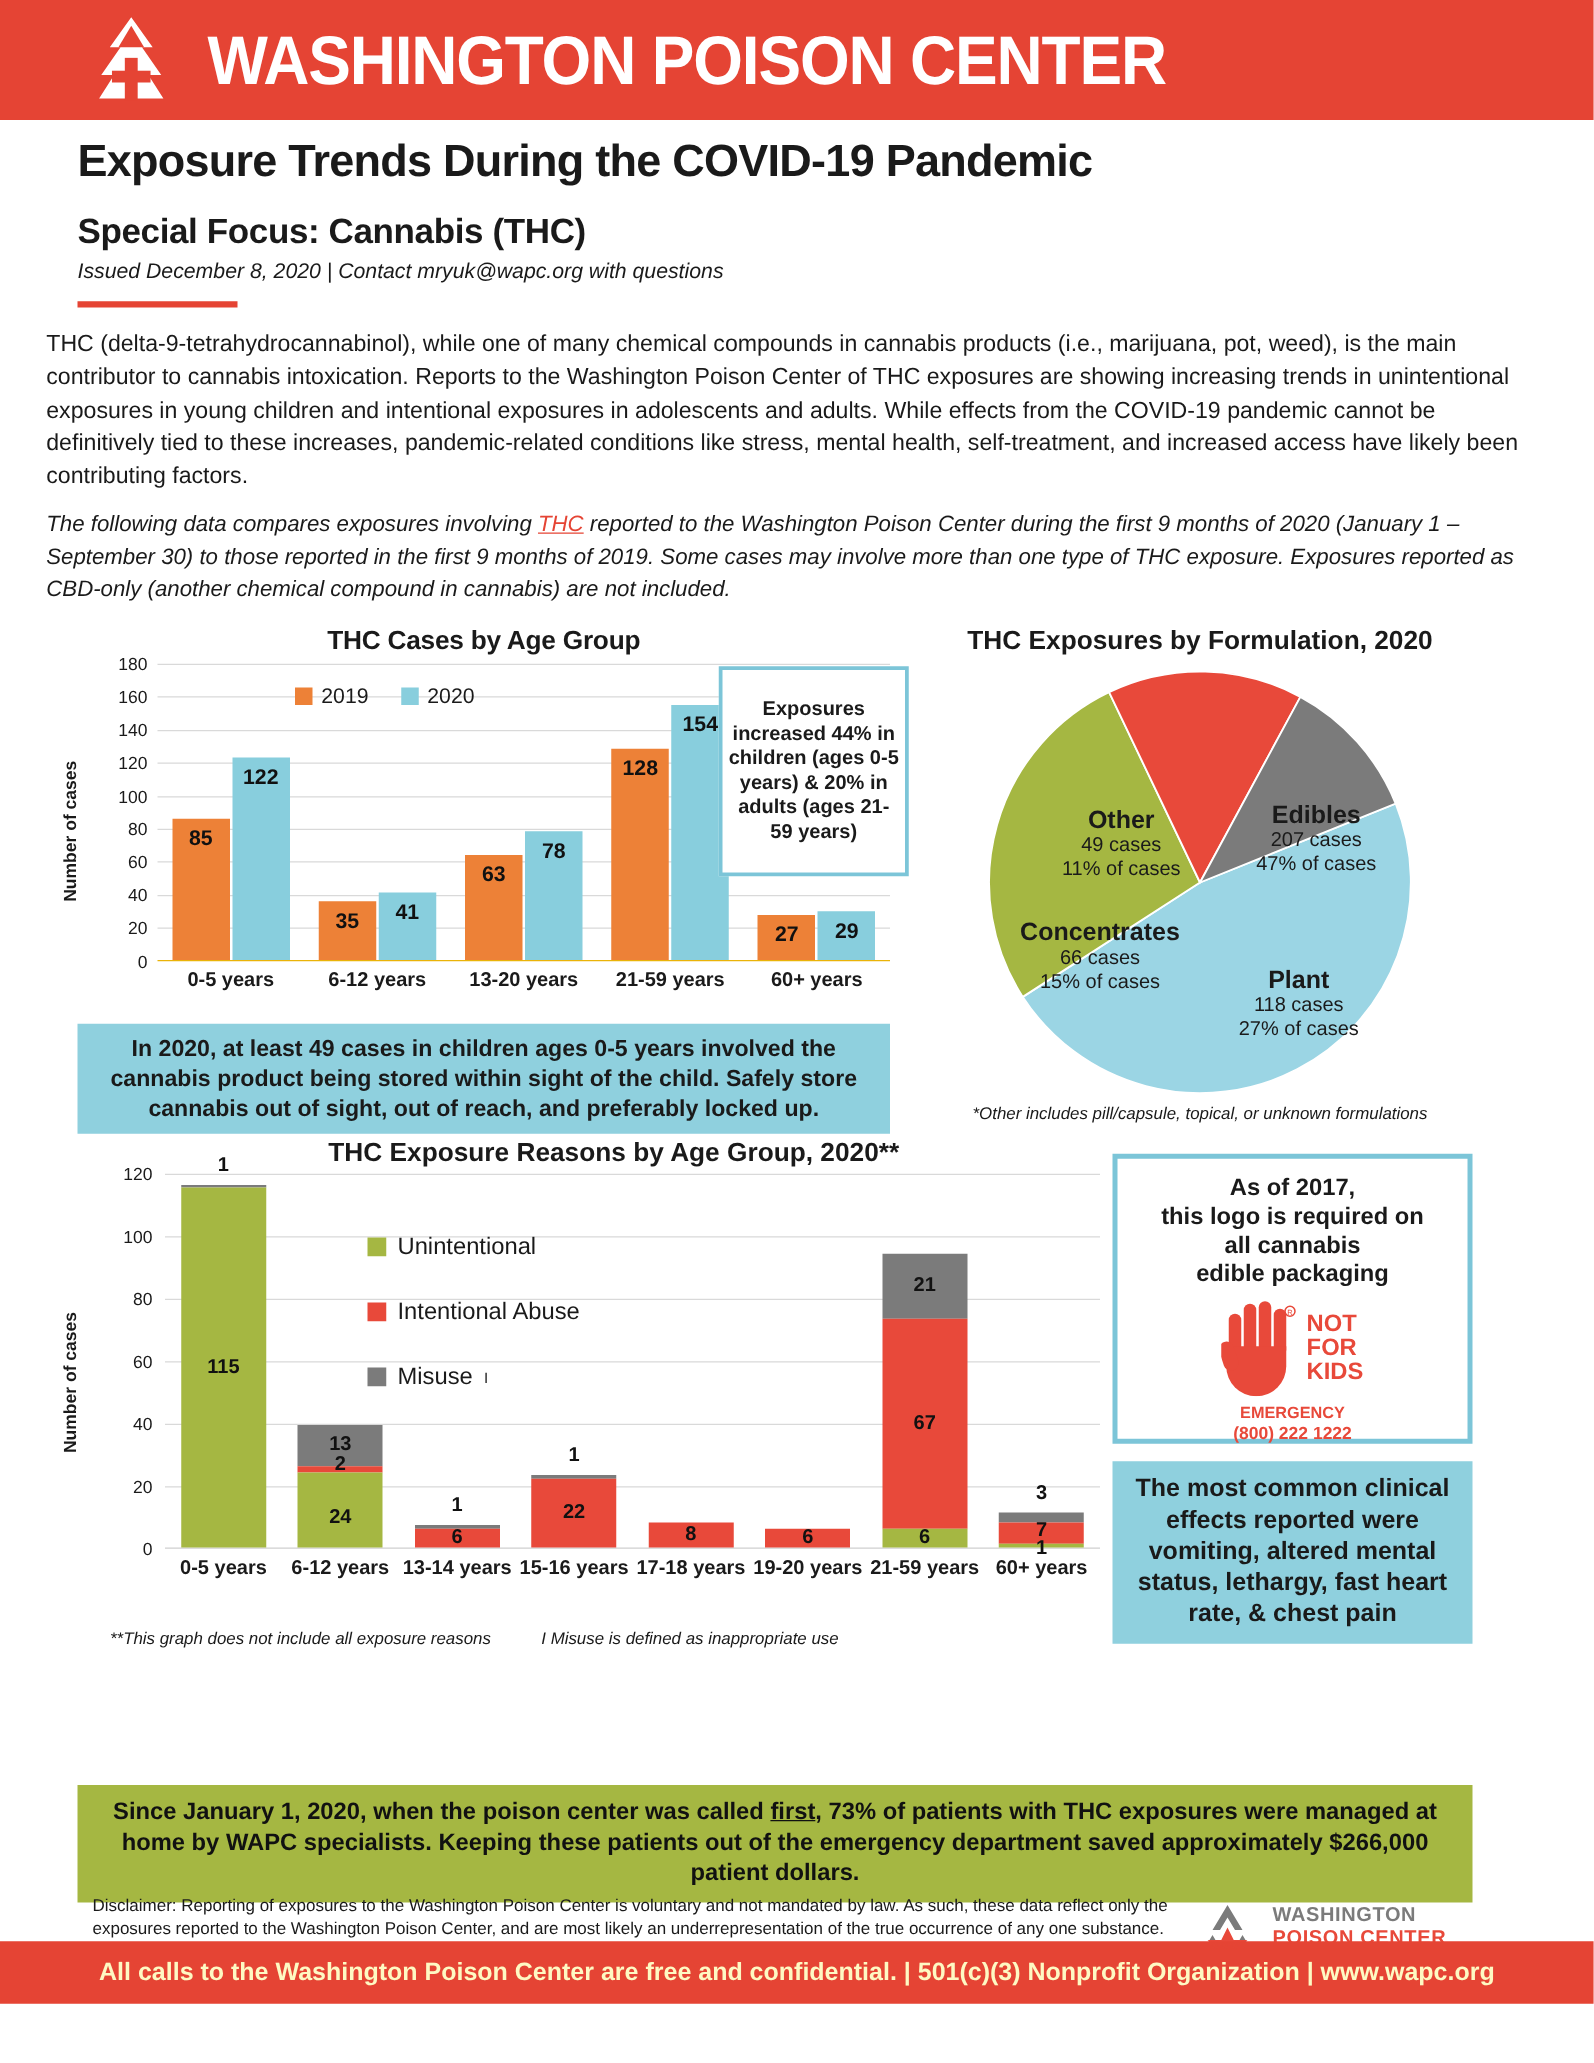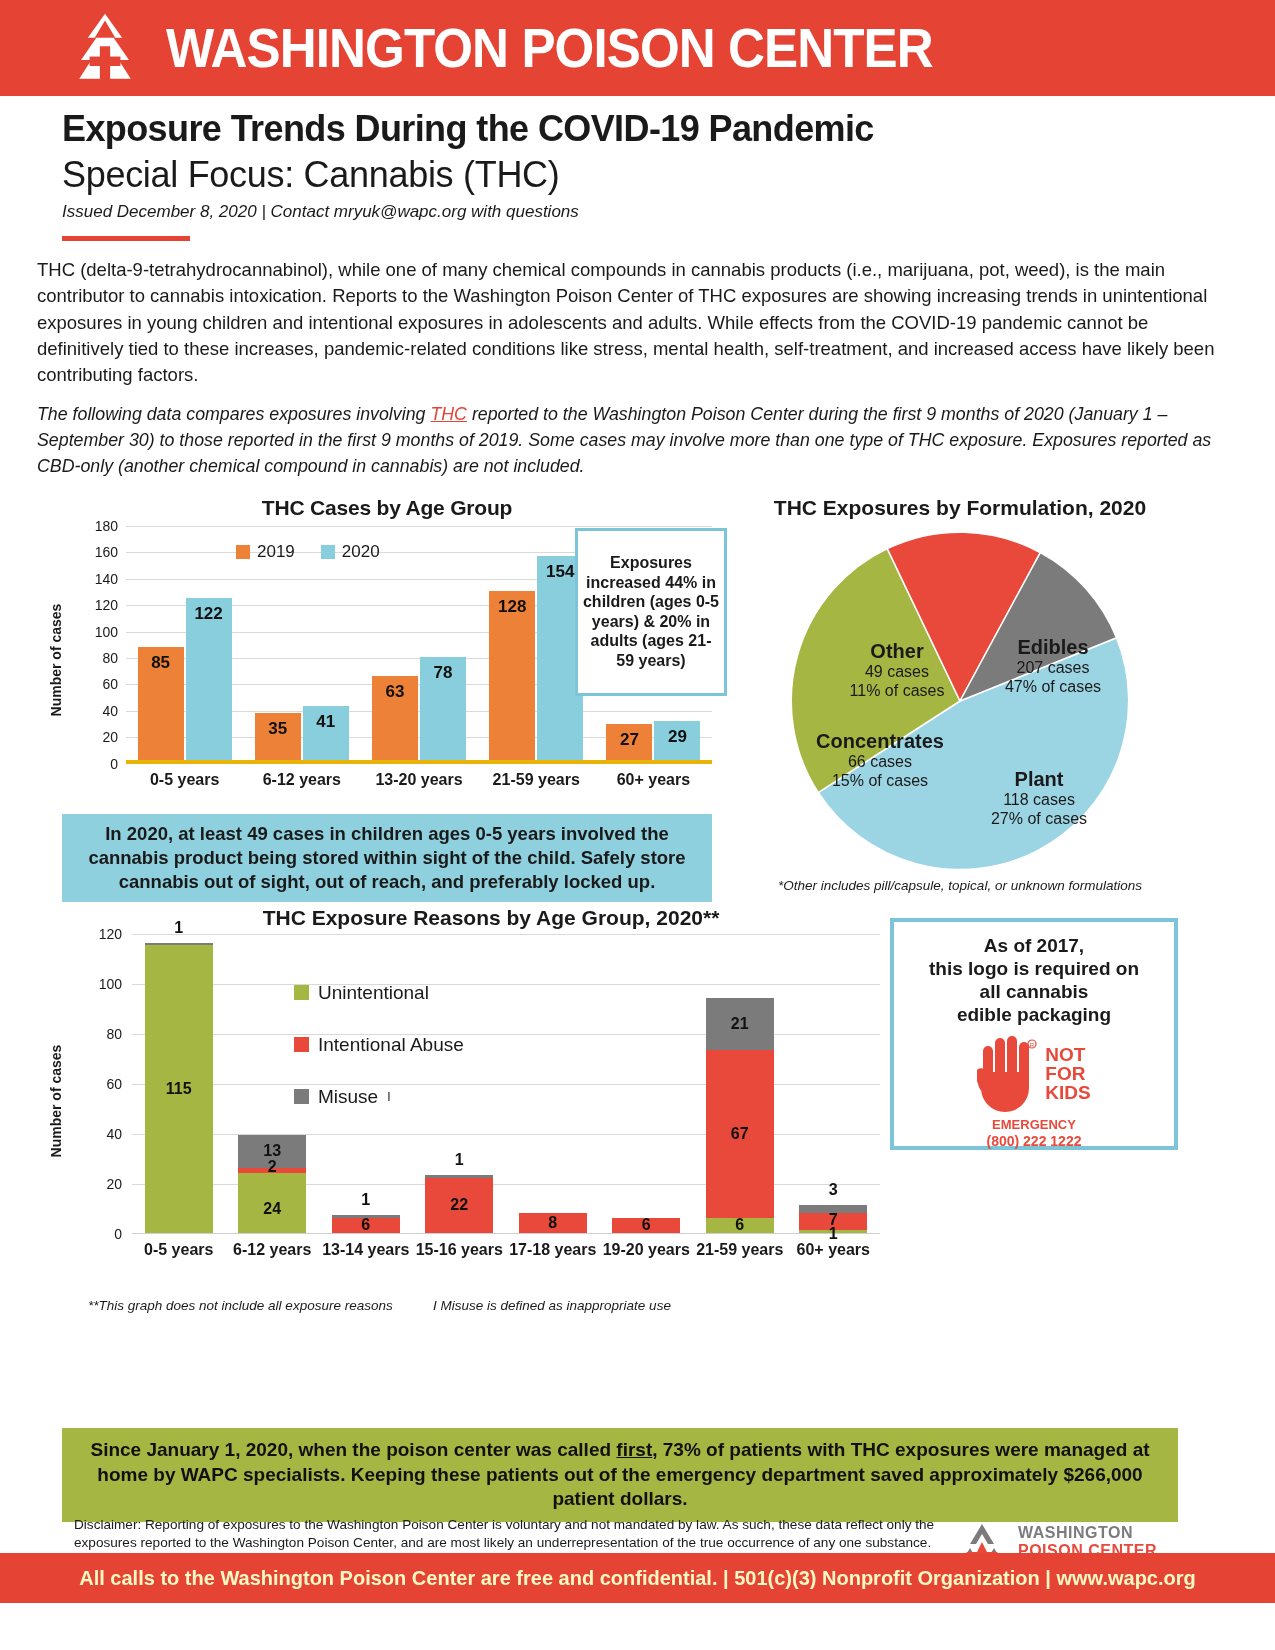--- a/index.html
+++ b/index.html
@@ -22,21 +22,21 @@
   .wapc-title{
     color:#ffffff; font-size:55px; font-weight:bold;
     letter-spacing:-1px; line-height:1;
     font-family:"Liberation Sans", sans-serif;
     transform:scaleX(0.93); transform-origin:left center;
     white-space:nowrap;
   }
 
   .title-block{ padding:6px 62px 0 62px; }
   .doc-title{ font-size:36px; font-weight:bold; letter-spacing:-0.6px; margin:6px 0 2px; }
-  .doc-sub{ font-size:36px; font-weight:normal; letter-spacing:-0.3px; margin:4px 0 6px; }
+  .doc-sub{ font-size:28px; font-weight:bold; letter-spacing:-0.3px; margin:19px 0 6px; }
   .doc-issued{ font-size:17px; font-style:italic; margin:2px 0 0; }
   .rule{ width:128px; height:5px; background:#E54434; margin:14px 0 0 0; }
 
   
   .para{
     padding:0 37px; font-size:18.5px; line-height:1.42;
     margin-top:16px; text-align:left;
   }
   .para.italic{ font-style:italic; font-size:17.8px; line-height:1.45; margin-top:14px;}
   .thc-link{ color:#E54434; text-decoration:underline; }
@@ -49,21 +49,21 @@
   .chart1-body{ position:relative; height:268px; margin-top:6px; }
   .ylab{
     position:absolute; left:-6px; top:50%;
     transform:translate(-50%,-50%) rotate(-90deg);
     font-size:14px; font-weight:bold; white-space:nowrap;
   }
   .yaxis{ position:absolute; left:18px; top:0; width:44px; height:238px;}
   .ytick{ position:absolute; right:6px; font-size:14px; transform:translateY(-50%); }
   .plot1{
     position:absolute; left:64px; right:0; top:0; height:238px;
-    border-bottom:4px solid #eab308;
+    border-bottom:1px solid #eab308;
   }
   .grid{ position:absolute; left:0; right:0; height:1px; background:#d9d9d9; }
   .bars{ position:absolute; left:0; right:0; bottom:0; top:0; display:flex; }
   .grp{ flex:1; display:flex; align-items:flex-end; justify-content:center; gap:2px; position:relative;}
   .bar{ width:46px; position:relative; }
   .bar .v{
     position:absolute; left:0; right:0; top:6px;
     text-align:center; font-size:17px; font-weight:bold; color:#111;
   }
   .bar.o{ background:#ED8137; }
@@ -518,20 +518,21 @@
         <div>FOR</div>
         <div>KIDS</div>
       </div>
     </div>
     <div class="nfk-emerg">
       <div>EMERGENCY</div>
       <div class="num"><span>(800)</span> <span>222 1222</span></div>
     </div>
   </div>
 
+  <div class="bluebox2">The most common clinical effects reported were vomiting, altered mental status, lethargy, fast heart rate, &amp; chest pain</div>
 </div>
 
 <div class="green-banner"><span>Since January 1, 2020, when the poison center was called </span><u>first</u><span>, 73% of patients with THC exposures were managed at home by WAPC specialists. Keeping these patients out of the emergency department saved approximately $266,000 patient dollars.</span></div>
 
 <div class="disclaimer-row">
   <div class="disclaimer">Disclaimer: Reporting of exposures to the Washington Poison Center is voluntary and not mandated by law.  As such, these data reflect only the exposures reported to the Washington Poison Center, and are most likely an underrepresentation of the true occurrence of any one substance.</div>
   <div class="foot-logo">
     <svg width="56" height="52" viewBox="0 0 56 52">
       <path d="M28 2 L40 22 L34 22 L28 12 L22 22 L16 22 Z" fill="#7B7B7B"></path>
       <path d="M4 46 L16 26 L19 31 L12 42 L24 42 L24 46 Z" fill="#7B7B7B"></path>

